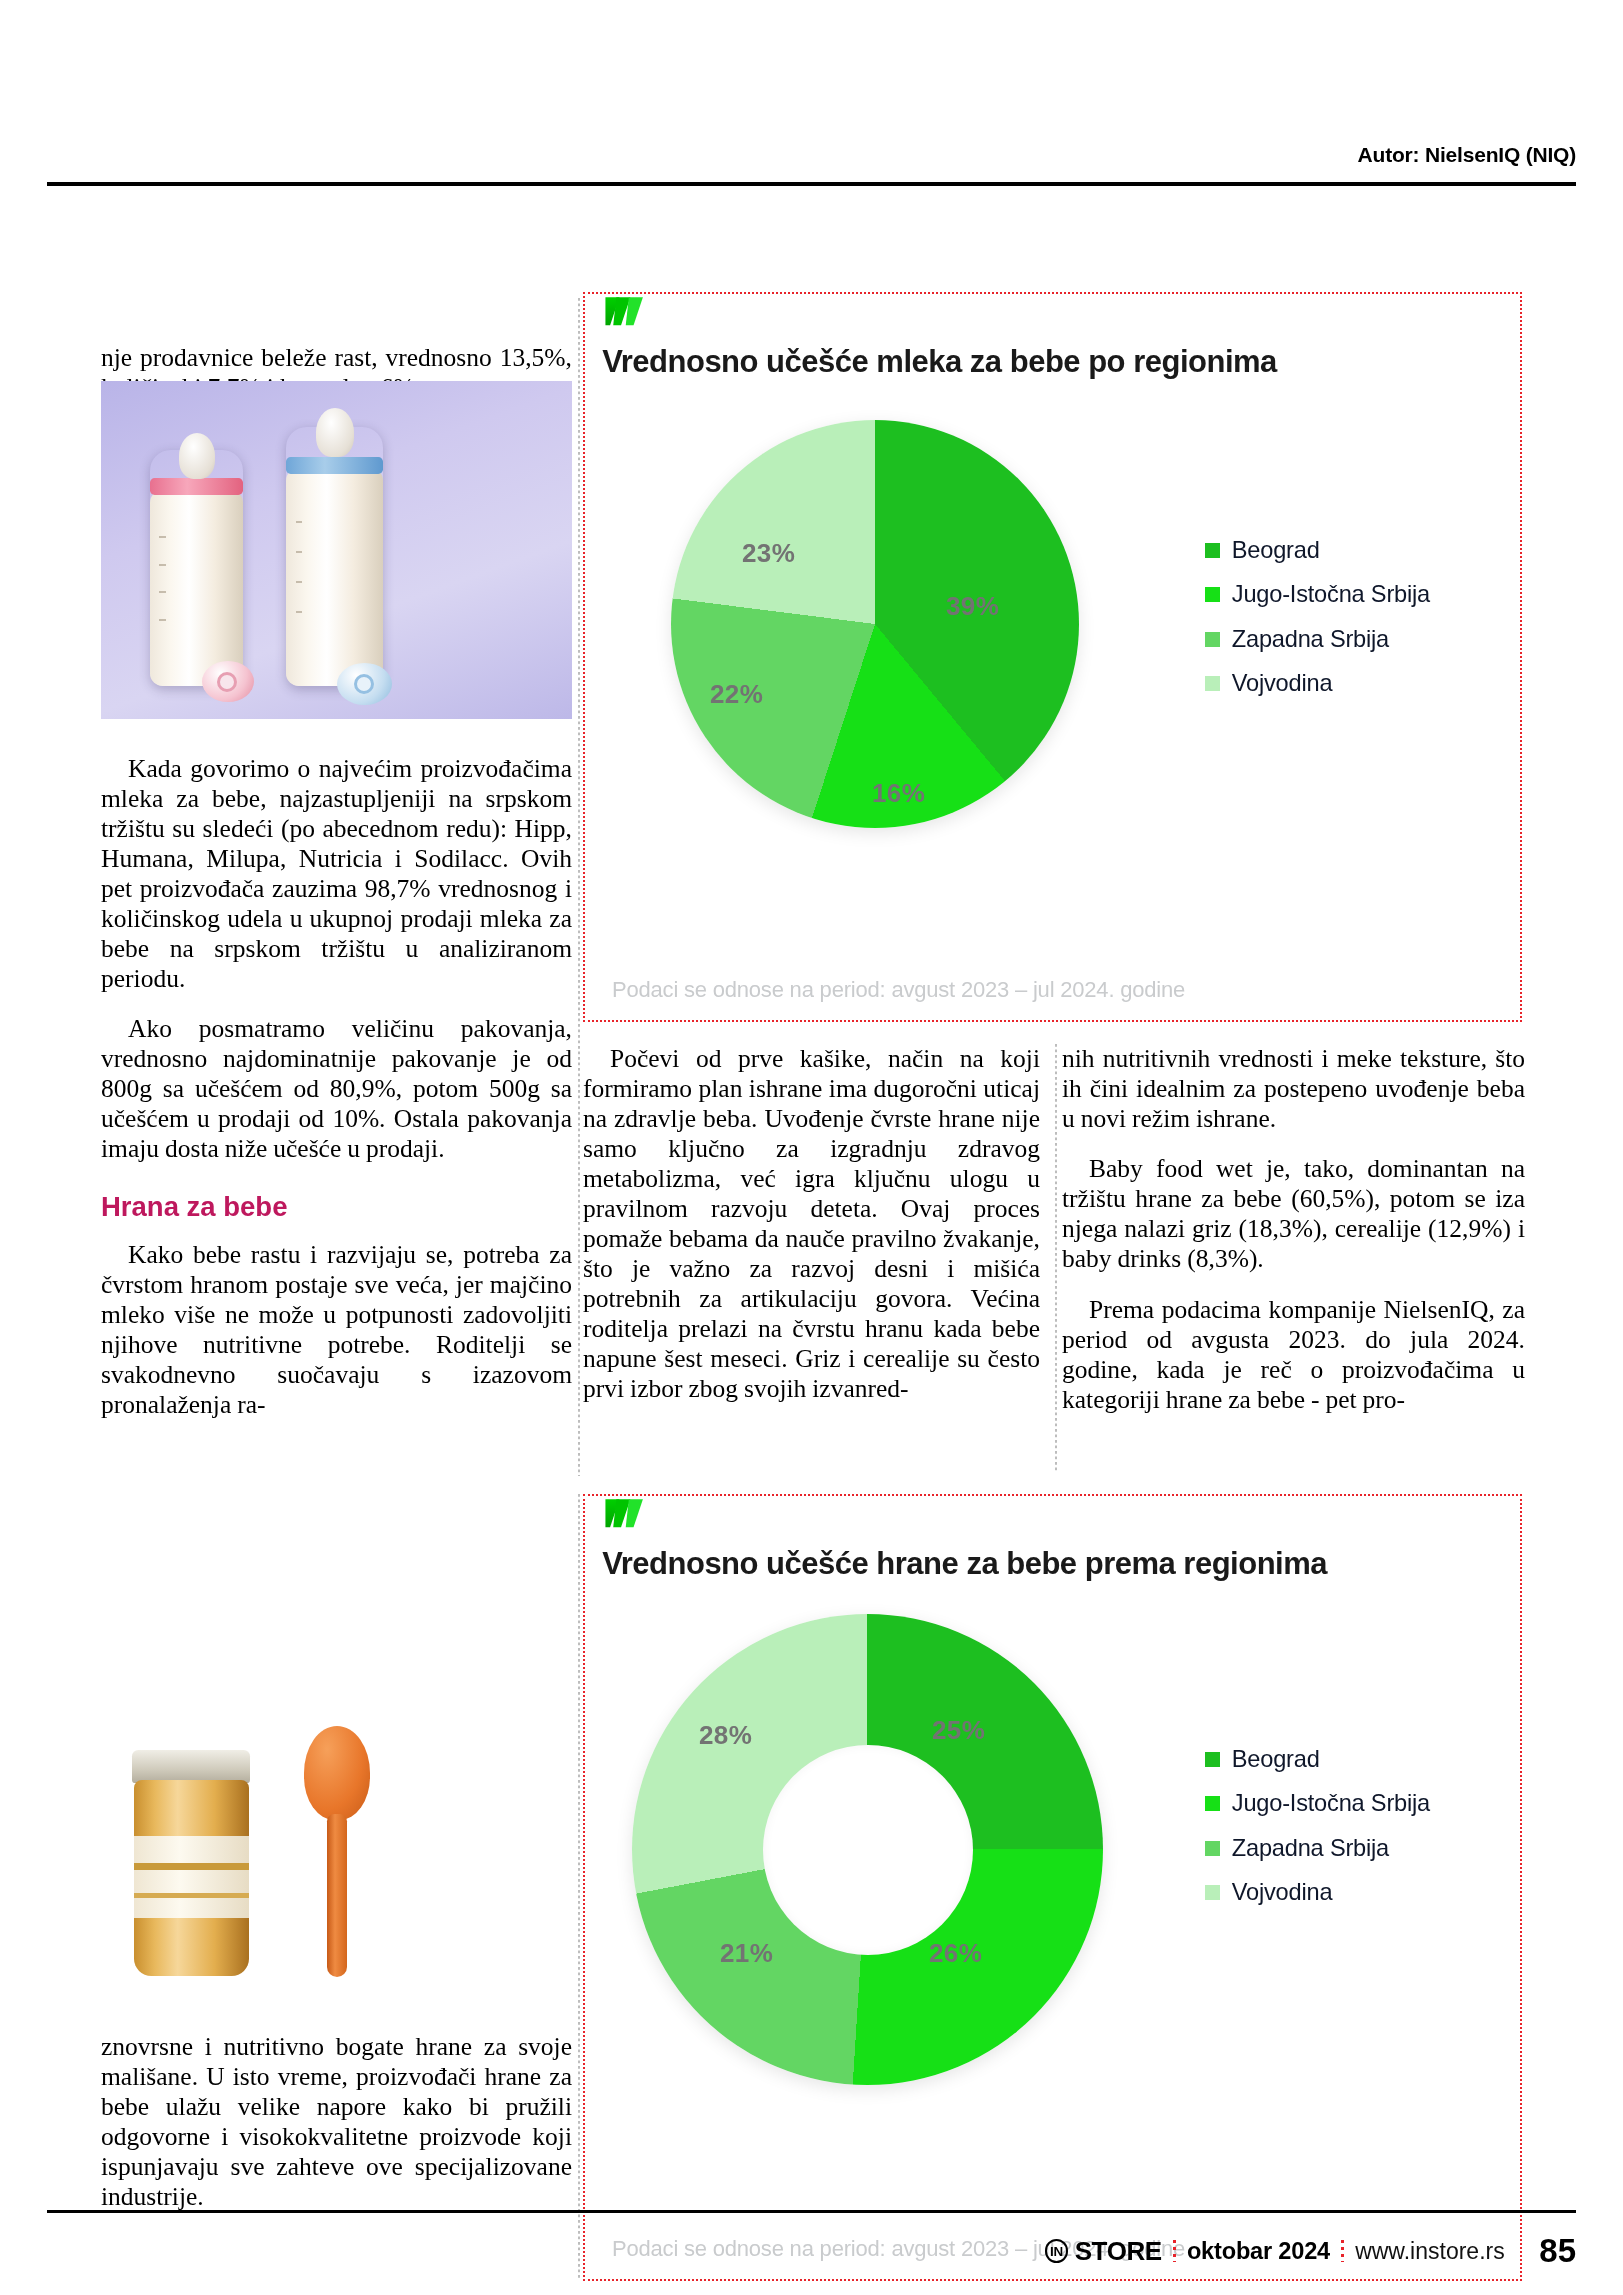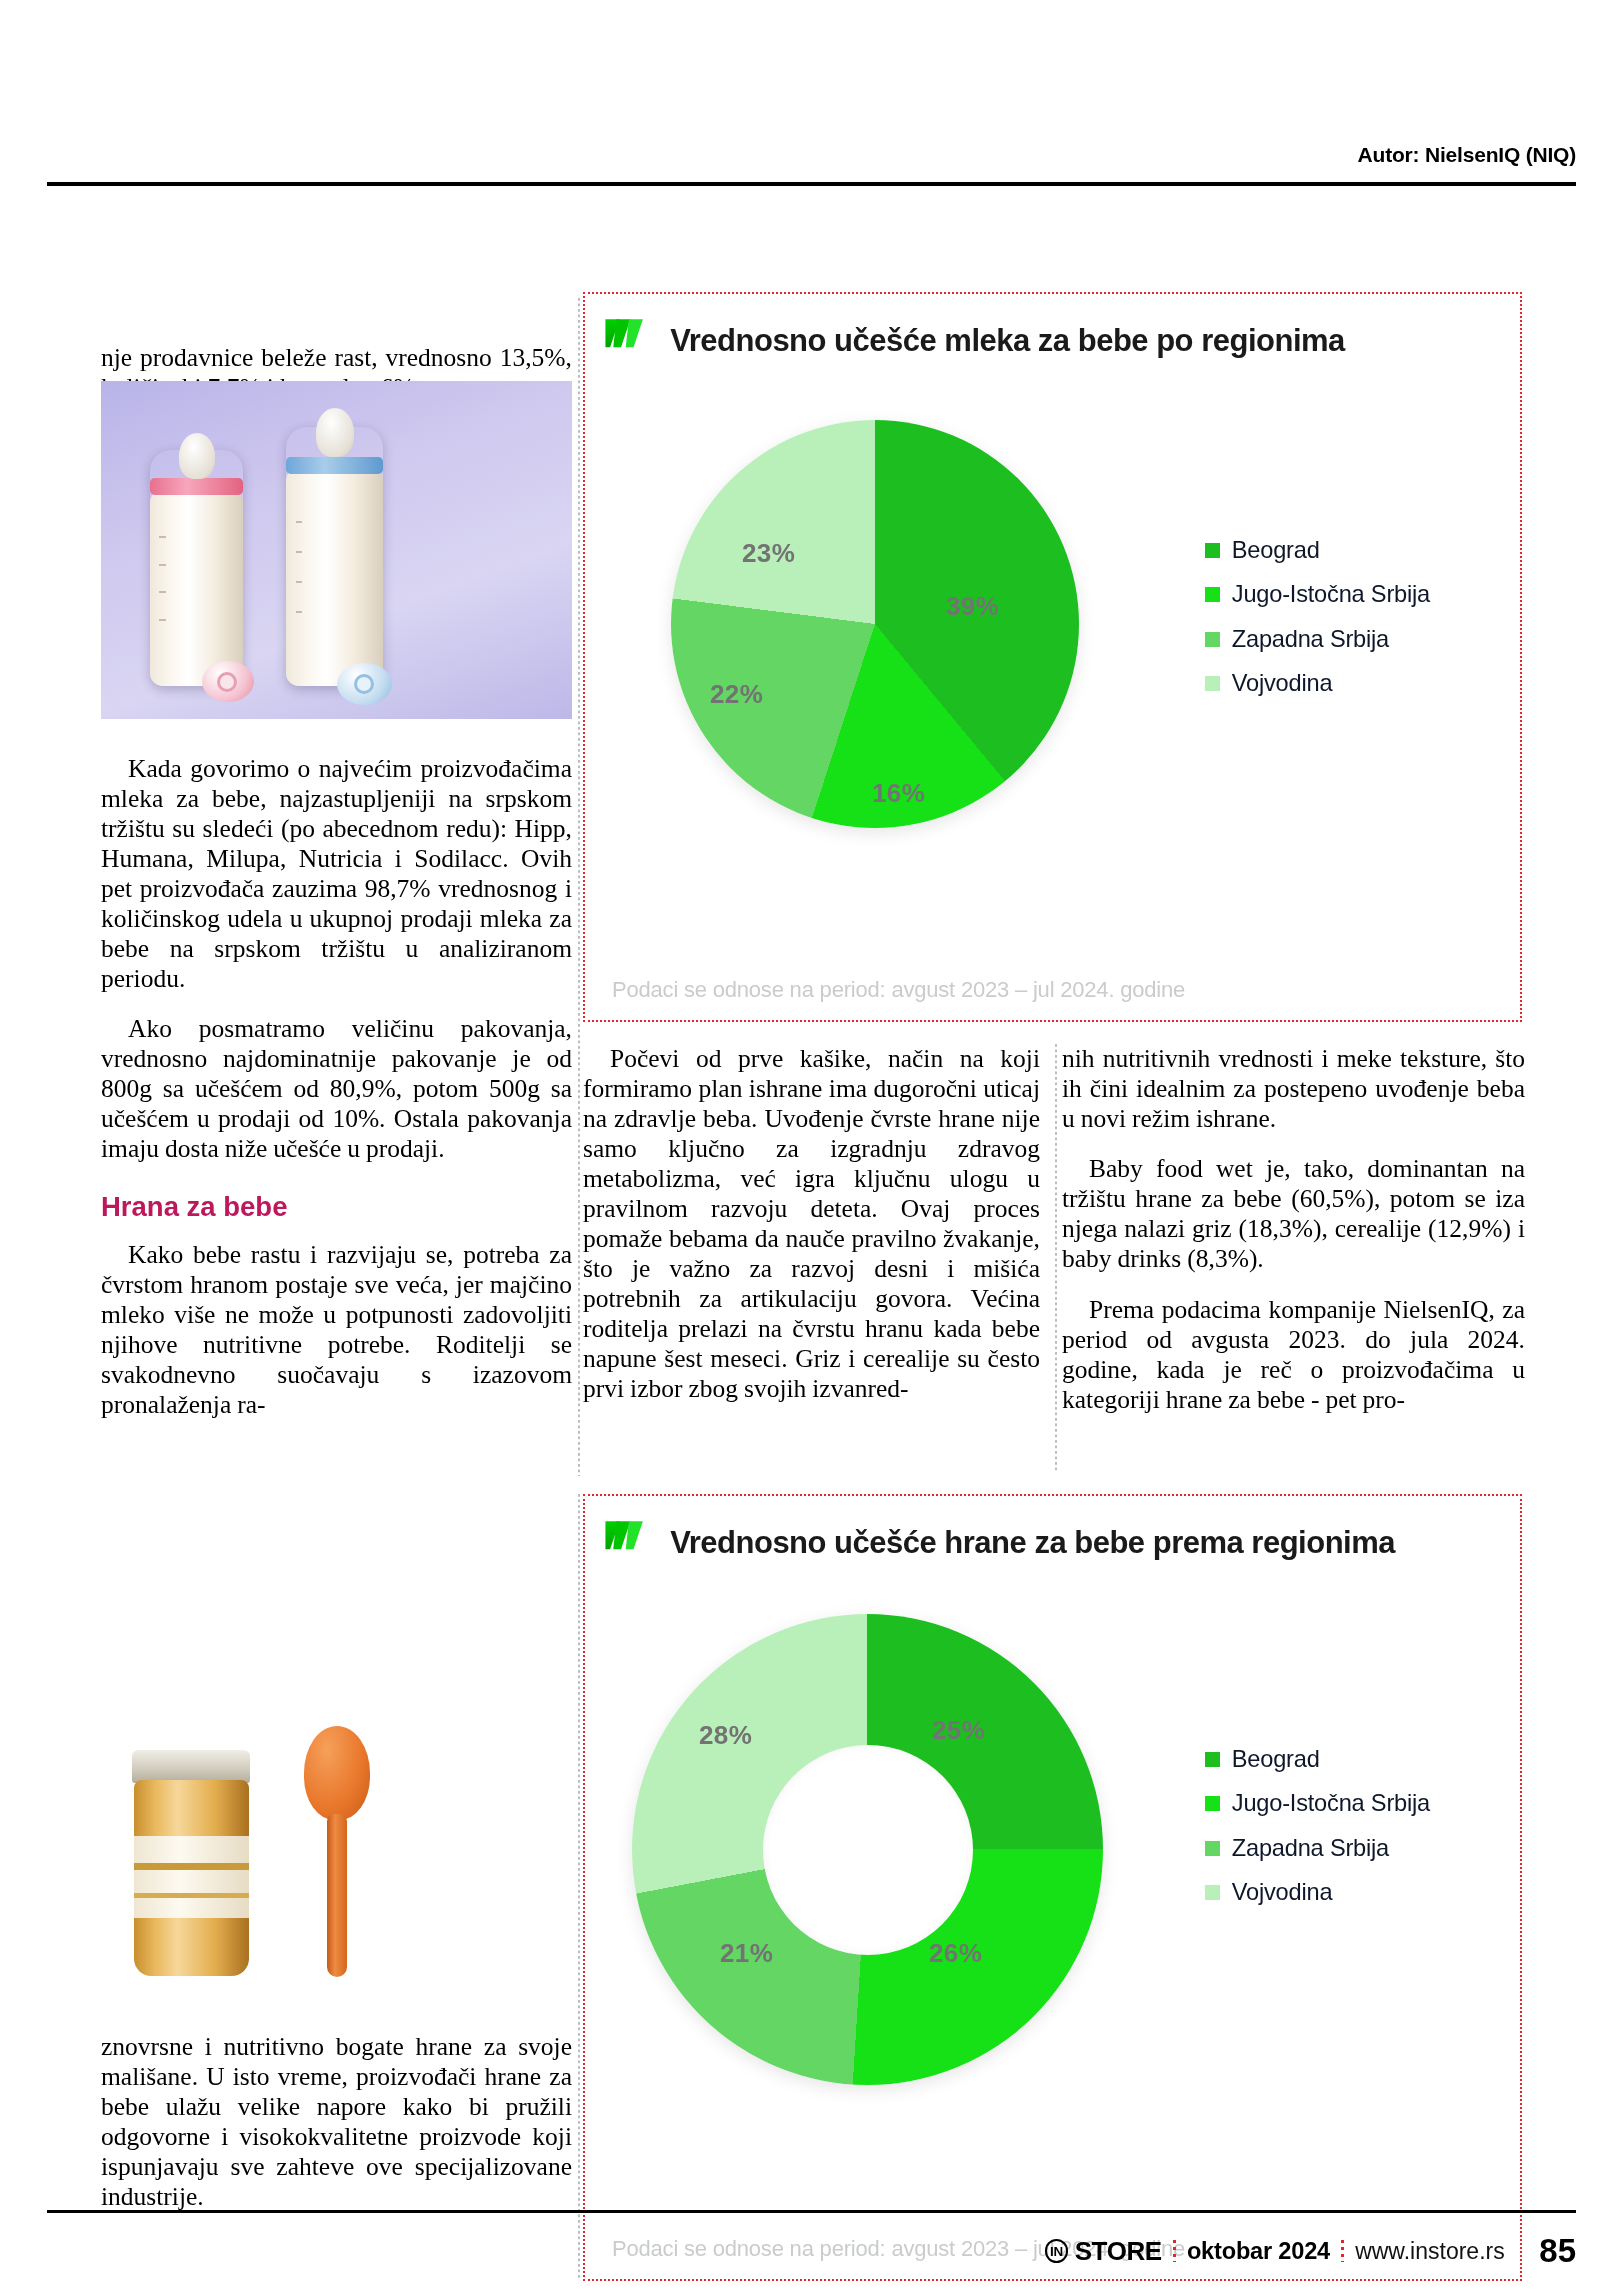--- a/index.html
+++ b/index.html
@@ -111,21 +111,21 @@
   .chart-box{
     position:absolute;
     border:2.4px dotted #e8232a;
     background:#ffffff;
   }
   #chart-box-1{ left:583px; top:292px; width:939px; height:730px; }
   #chart-box-2{ left:583px; top:1494px; width:939px; height:787px; }
 
   .chart-head{
     position:absolute; left:0; top:0; width:100%; height:93px;
-    display:flex; align-items:center; padding-left:17.3px;
+    display:flex; padding-left:17.3px;flex-direction:column;
   }
   .niq-logo{
     width:49px; height:50px; position:relative; flex:0 0 auto; margin-right:19px;
   }
   .chart-title{
     font-family:"Liberation Sans", sans-serif;
     font-weight:bold;
     font-size:31px;
     letter-spacing:-0.5px;
     color:#1a1a1a;

